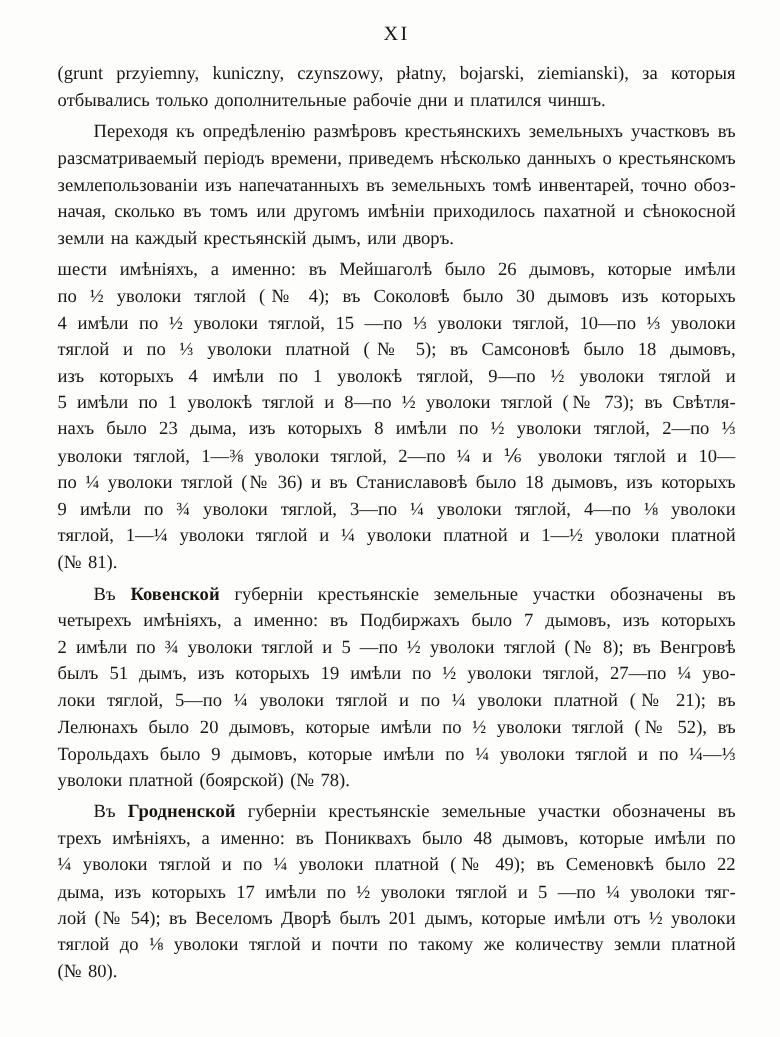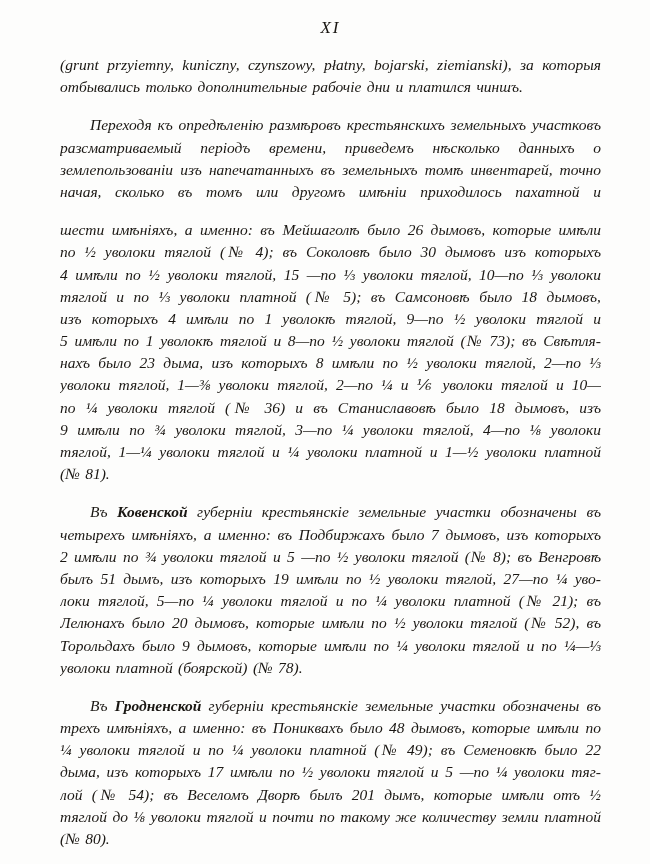--- a/index.html
+++ b/index.html
@@ -14,30 +14,29 @@
     background: #fdfdfc;
     color: #1a1713;
     font-family: "Liberation Serif", "DejaVu Serif", serif;
     -webkit-font-smoothing: antialiased;
   }
   .page {
     box-sizing: border-box;
     width: 650px;
     height: 748px;
     padding: 18px 33px 0 44px;
-    font-style: italic;
   }
   .pagenum {
     text-align: center;
     font-size: 17px;
     letter-spacing: 2px;
     line-height: 20px;
     margin: 0 0 13px 0;
   }
-  .para { margin: 16px; }
+  .para { margin: 4px; }
   .line {
     font-size: 15.5px;
     line-height: 22.2px;
     height: 22.2px;
     overflow: hidden;
     text-align: justify;
     text-align-last: justify;
     word-spacing: 1.5px;
     white-space: normal;
   }
@@ -59,20 +58,21 @@
   <div class="para">
     <div class="line">(grunt przyiemny, kuniczny, czynszowy, płatny, bojarski, ziemianski), за которыя</div>
     <div class="line end">отбывались только дополнительные рабочіе дни и платился чиншъ.</div>
   </div>
 
   <div class="para">
     <div class="line indent">Переходя къ опредѣленію размѣровъ крестьянскихъ земельныхъ участковъ въ</div>
     <div class="line">разсматриваемый періодъ времени, приведемъ нѣсколько данныхъ о крестьянскомъ</div>
     <div class="line">землепользованіи изъ напечатанныхъ въ земельныхъ томѣ инвентарей, точно обоз-</div>
     <div class="line">начая, сколько въ томъ или другомъ имѣніи приходилось пахатной и сѣнокосной</div>
+    <div class="line end">земли на каждый крестьянскій дымъ, или дворъ.</div>
   </div>
 
   <div class="para">
     <div class="line">шести имѣніяхъ, а именно: въ Мейшаголѣ было 26 дымовъ, которые имѣли</div>
     <div class="line">по ½ уволоки тяглой (№ 4); въ Соколовѣ было 30 дымовъ изъ которыхъ</div>
     <div class="line">4 имѣли по ½ уволоки тяглой, 15 —по ⅓ уволоки тяглой, 10—по ⅓ уволоки</div>
     <div class="line">тяглой и по ⅓ уволоки платной (№ 5); въ Самсоновѣ было 18 дымовъ,</div>
     <div class="line">изъ которыхъ 4 имѣли по 1 уволокѣ тяглой, 9—по ½ уволоки тяглой и</div>
     <div class="line">5 имѣли по 1 уволокѣ тяглой и 8—по ½ уволоки тяглой (№ 73); въ Свѣтля-</div>
     <div class="line">нахъ было 23 дыма, изъ которыхъ 8 имѣли по ½ уволоки тяглой, 2—по ⅓</div>

